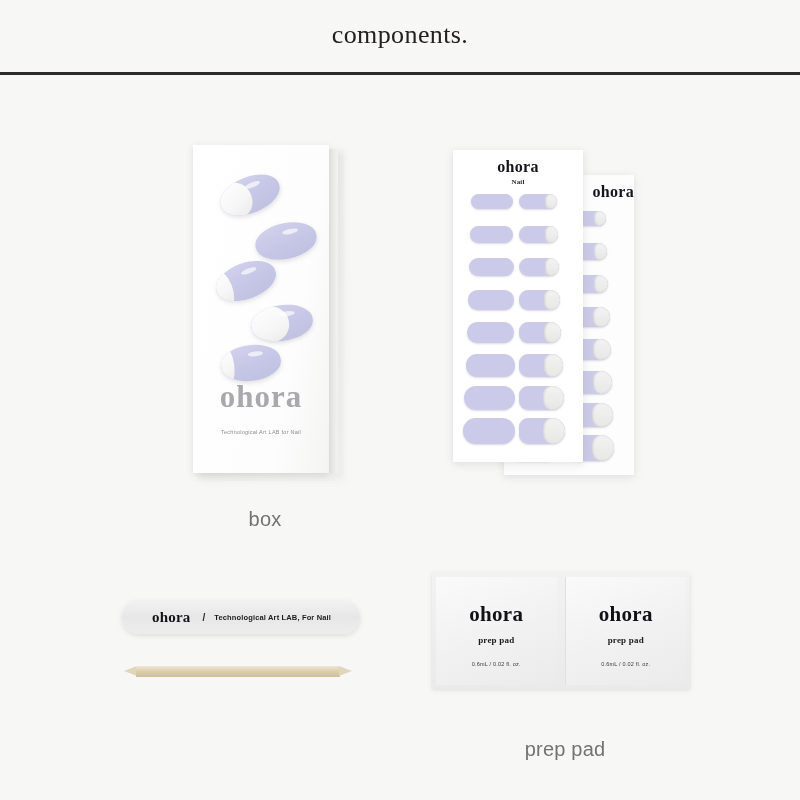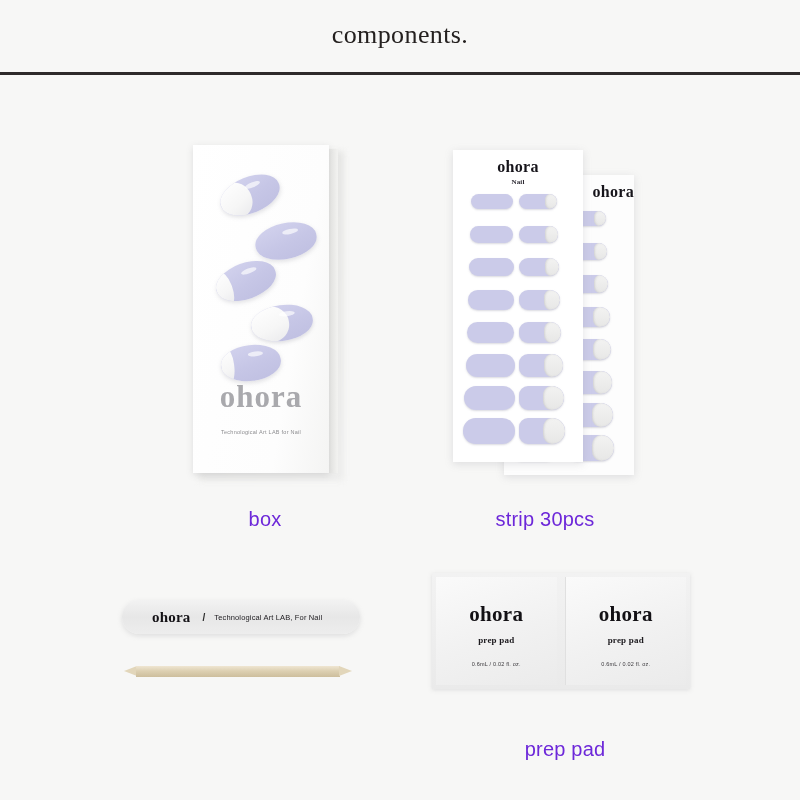--- a/index.html
+++ b/index.html
@@ -21,21 +21,21 @@
     font-size:26px;letter-spacing:.4px;color:#24201f;
   }
   .header-rule{
     position:absolute;left:0;top:72px;width:800px;height:3px;
     background:#2e2a2b;
   }
 
   
   .caption{
     position:absolute;text-align:center;
-    font-size:20px;color:#6d28d9;font-weight:400;letter-spacing:.2px;
+    font-size:20px;color:#737373;font-weight:400;letter-spacing:.2px;
   }
   #cap-box{left:170px;top:508px;width:190px;}
   #cap-strip{left:430px;top:508px;width:230px;}
   #cap-file{left:80px;top:738px;width:320px;}
   #cap-prep{left:430px;top:738px;width:270px;}
 
   
   .box-wrap{position:absolute;left:193px;top:145px;width:145px;height:330px;}
   .box-shadow{
     position:absolute;left:6px;top:6px;width:145px;height:330px;
@@ -115,21 +115,21 @@
     border-radius:17px;
     background:linear-gradient(180deg,#f2f2f2 0%,#e7e7e7 50%,#ededed 100%);
     box-shadow:0 2px 5px rgba(150,150,155,.25);
     display:flex;align-items:center;
   }
   .file-logo{
     font-family:"Liberation Serif", serif;font-weight:700;
     font-size:15px;color:#141216;margin-left:30px;letter-spacing:.2px;
   }
   .file-slash{font-size:10px;color:#2a2a2a;margin:0 9px 0 12px;font-weight:700;}
-  .file-tag{font-size:7.5px;font-weight:400;color:#1c1a1e;letter-spacing:.15px;}
+  .file-tag{font-size:7.5px;font-weight:700;color:#1c1a1e;letter-spacing:.15px;}
 
   
   .stick{
     position:absolute;left:124px;top:666px;width:228px;height:11px;
   }
   .stick-body{
     position:absolute;left:12px;top:0;width:204px;height:11px;
     background:linear-gradient(180deg,#efe6d2 0%,#ddd0b2 45%,#cdbe9d 100%);
   }
   .stick-l,.stick-r{
@@ -283,21 +283,20 @@
         <div class="snail" style="left: 11.4px; top: 236px; width: 50.4px; height: 24px; border-radius: 12px;"></div>
         <div class="snail" style="left: 66px; top: 236px; width: 44.6px; height: 24px; border-radius: 9px 12px 12px 9px;">
           <div class="wtip" style="width: 45.2%; border-radius: 40% 12px 12px 40%;"></div>
         </div>
         <div class="snail" style="left: 10.3px; top: 268px; width: 51.8px; height: 25.5px; border-radius: 12.75px;"></div>
         <div class="snail" style="left: 66px; top: 268px; width: 45.7px; height: 25.5px; border-radius: 9px 12.75px 12.75px 9px;">
           <div class="wtip" style="width: 47.4%; border-radius: 40% 12.75px 12.75px 40%;"></div>
         </div>
       </div>
   </div>
-  <div class="caption" id="cap-strip">strip 30pcs</div>
 
   <div class="file">
     <span class="file-logo">ohora</span>
     <span class="file-slash">/</span>
     <span class="file-tag">Technological Art LAB, For Nail</span>
   </div>
 
   <div class="stick">
     <div class="stick-l"></div>
     <div class="stick-body"></div>

